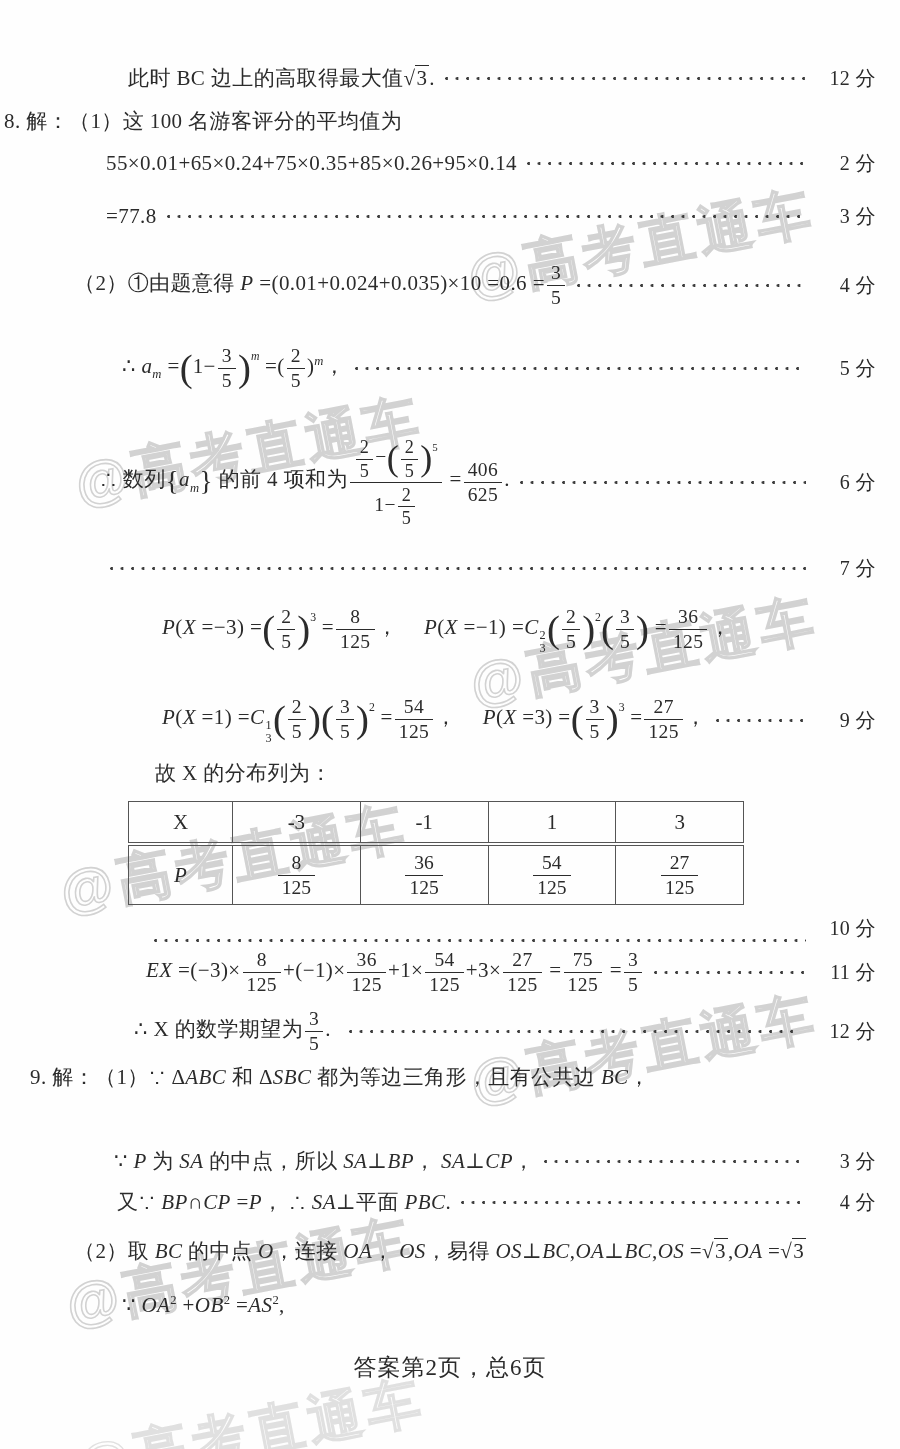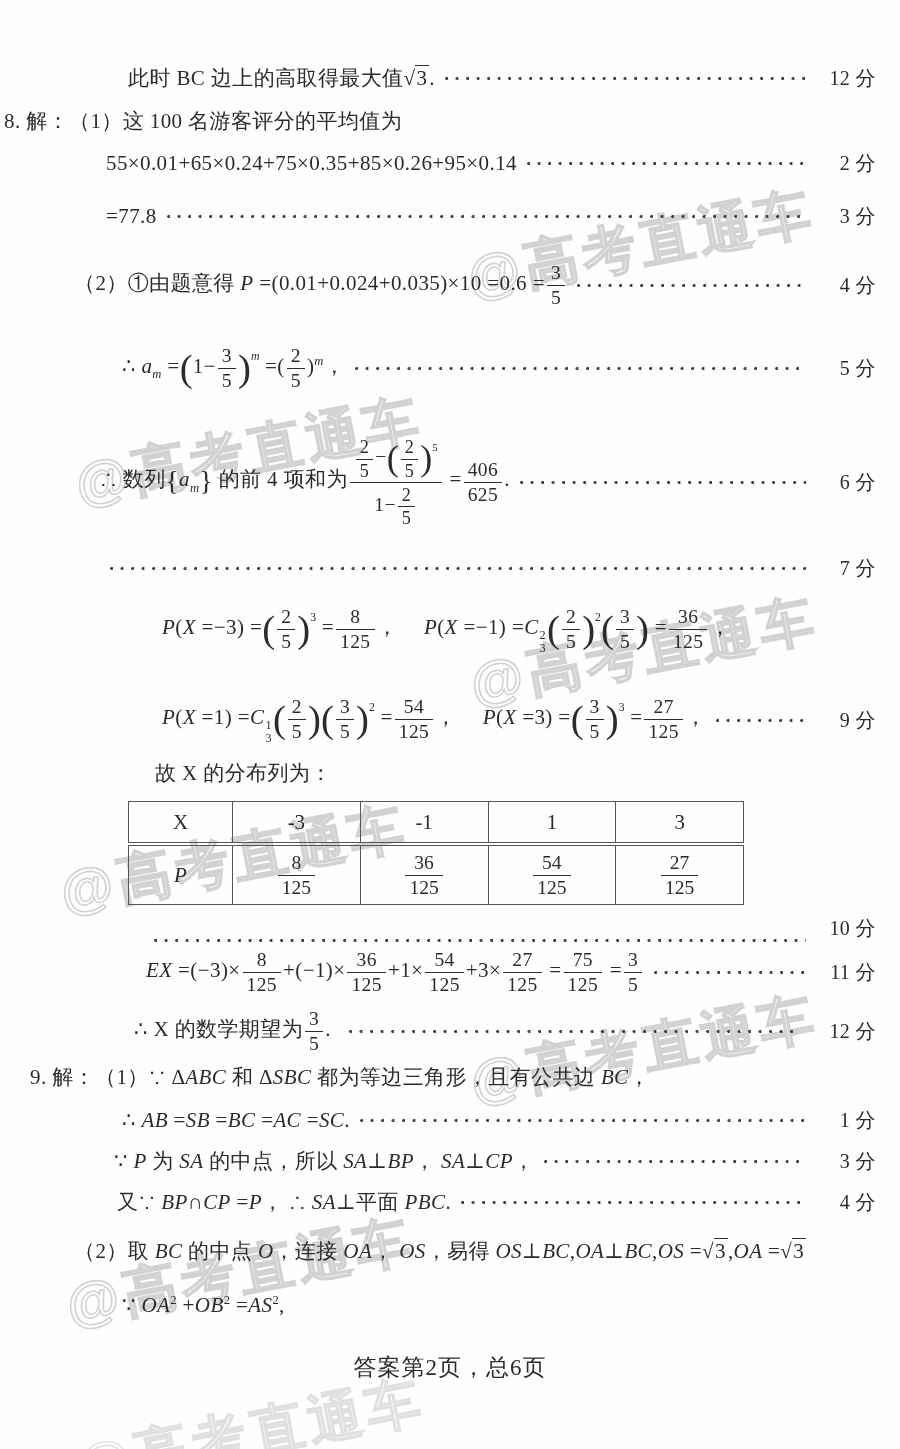--- a/index.html
+++ b/index.html
@@ -175,25 +175,20 @@
   <div class="line" style="top:1000px; left:134px; right:24px; height:62px;gap:8px;">
     <span class="c">∴ X 的数学期望为<span class="fr"><b>3</b><i>5</i></span>.</span>
     <span class="leader"></span>
     <span class="score">12 分</span>
   </div>
 
   <div class="line" style="top:1058px; left:4px; height:38px;margin-left:26px;">
     <span class="c">9. 解：（1）∵ Δ<em>ABC</em> 和 Δ<em>SBC</em> 都为等边三角形，且有公共边 <em>BC</em>，</span>
   </div>
 
-  <div class="line" style="top:1100px; left:122px; right:24px; height:40px;">
-    <span class="c">∴ <em>AB</em> =<em>SB</em> =<em>BC</em> =<em>AC</em> =<em>SC</em>.</span>
-    <span class="leader"></span>
-    <span class="score">1 分</span>
-  </div>
 
   <div class="line" style="top:1141px; left:114px; right:24px; height:40px;">
     <span class="c">∵ <em>P</em> 为 <em>SA</em> 的中点，所以 <em>SA</em>⊥<em>BP</em>， <em>SA</em>⊥<em>CP</em>，</span>
     <span class="leader"></span>
     <span class="score">3 分</span>
   </div>
 
   <div class="line" style="top:1182px; left:117px; right:24px; height:40px;">
     <span class="c">又∵ <em>BP</em>∩<em>CP</em> =<em>P</em>， ∴ <em>SA</em>⊥平面 <em>PBC</em>.</span>
     <span class="leader"></span>

